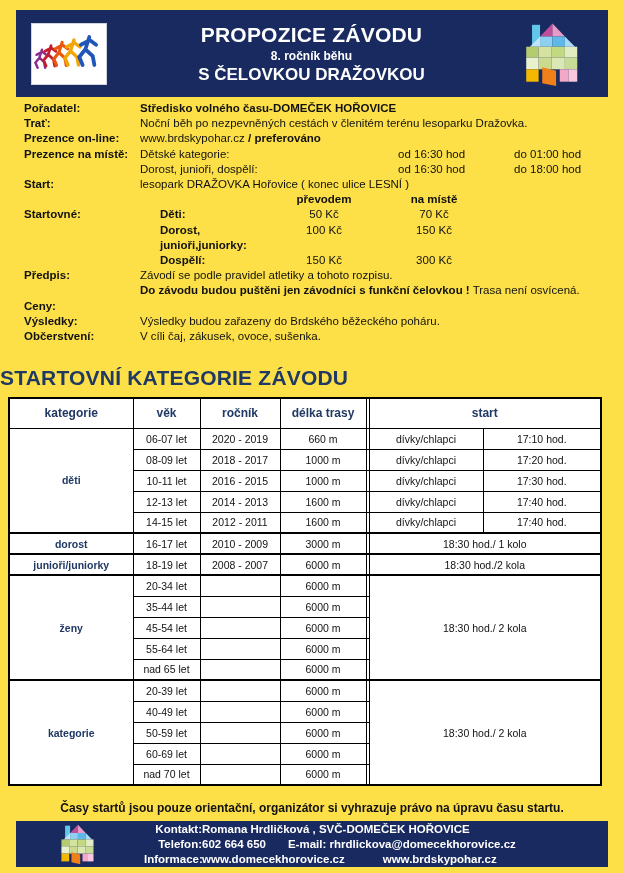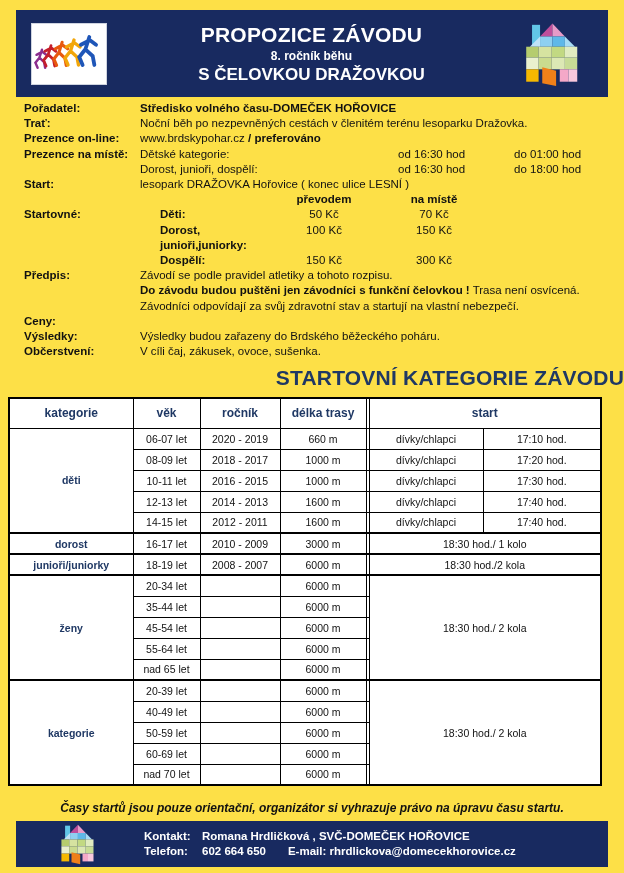--- a/index.html
+++ b/index.html
@@ -31,47 +31,47 @@
   .prez .t1 { width:116px; flex:none; }
   .prez .t2 { flex:1; }
   .fees-hdr, .fee { display:flex; }
   .fee .fd { width:132px; flex:none; font-weight:bold;padding-left:20px; }
   .fee .c1, .fees-hdr .c1 { width:104px; flex:none; text-align:center; }
   .fee .c2, .fees-hdr .c2 { width:116px; flex:none; text-align:center; }
   .fees-hdr .sp { width:132px; flex:none; }
   .fees-hdr .c1, .fees-hdr .c2 { font-weight:bold; }
 
   
-  .sec-title { position:absolute; left:0; top:366px; width:624px; text-align:right;
+  .sec-title { position:absolute; left:0; top:366px; width:624px; text-align:left;
                font-size:21px; font-weight:bold; color:#1F3864; letter-spacing:.2px; }
 
   
   table.cat { position:absolute; left:8px; top:397px; width:592px;
               border-collapse:collapse; table-layout:fixed;
               border:2.5px solid #000; }
   table.cat th, table.cat td { border:1.6px solid #000; font-size:10.5px;
               text-align:center; vertical-align:middle; height:21px; padding:1px 2px;
               background:#fff; overflow:hidden; }
   table.cat th { height:30px; font-size:12px; font-weight:bold; color:#1F3864; }
   td.grp { font-size:12px; font-weight:bold; color:#1F3864; }
   td.vtop { vertical-align:top; padding-top:3px; }
   .gapc { width:3px; padding:0 !important; }
   tr.gsep th, tr.gsep td { border-top-width:2.5px; }
 
   
   .note { position:absolute; left:0; top:801px; width:624px; text-align:center;
-          font-size:12px; font-weight:bold;font-style:italic; }
+          font-size:12px; font-weight:bold; }
 
   
   .footer { position:absolute; left:16px; top:821px; width:592px; height:46px;
             background:#182A60; color:#fff; display:flex; align-items:center; }
   .foot-logo { width:44px; height:42px; margin-left:39px; flex:none; }
   .foot-lines { margin-left:45px; font-size:11.5px; font-weight:bold; line-height:15px; }
   .fl { display:flex; }
-  .fl .flb { width:58px; flex:none; }
+  .fl .flb { width:58px; flex:none;text-align:right; }
   .fl .gap1 { margin-left:22px; }
   .fl .gap2 { margin-left:38px; }
   .link { color:#fff; text-decoration:none;text-align:right; }
 </style>
 </head>
 <body>
 
 <div class="page">
 
   <div class="band">
@@ -195,21 +195,20 @@
     <div class="row">
       <span class="lbl">Předpis:</span>
       <span class="val">Závodí se podle pravidel atletiky a tohoto rozpisu.</span>
     </div>
     <div class="row">
       <span class="lbl"></span>
       <span class="val"><span class="bold">Do závodu budou puštěni jen závodníci s funkční čelovkou !</span><span> Trasa není osvícená.</span></span>
     </div>
     <div class="row">
       <span class="lbl"></span>
-      <span class="val">Závodníci odpovídají za svůj zdravotní stav a startují na vlastní nebezpečí.</span>
     </div>
 
     <div class="row">
       <span class="lbl">Ceny:</span>
     </div>
     <div class="row">
       <span class="lbl">Výsledky:</span>
       <span class="val">Výsledky budou zařazeny do Brdského běžeckého poháru.</span>
     </div>
     <div class="row">
@@ -395,16 +394,21 @@
     <div class="foot-lines">
       <div class="fl">
         <span class="flb">Kontakt:</span>
         <span>Romana Hrdličková , SVČ-DOMEČEK HOŘOVICE</span>
       </div>
       <div class="fl">
         <span class="flb">Telefon:</span>
         <span>602 664 650</span>
         <span class="gap1 link">E-mail: rhrdlickova@domecekhorovice.cz</span>
       </div>
+      <div class="fl">
+        <span class="flb">Informace:</span>
+        <span class="link">www.domecekhorovice.cz</span>
+        <span class="gap2 link">www.brdskypohar.cz</span>
+      </div>
     </div>
   </div>
 
 </div>
 
 </body></html>

